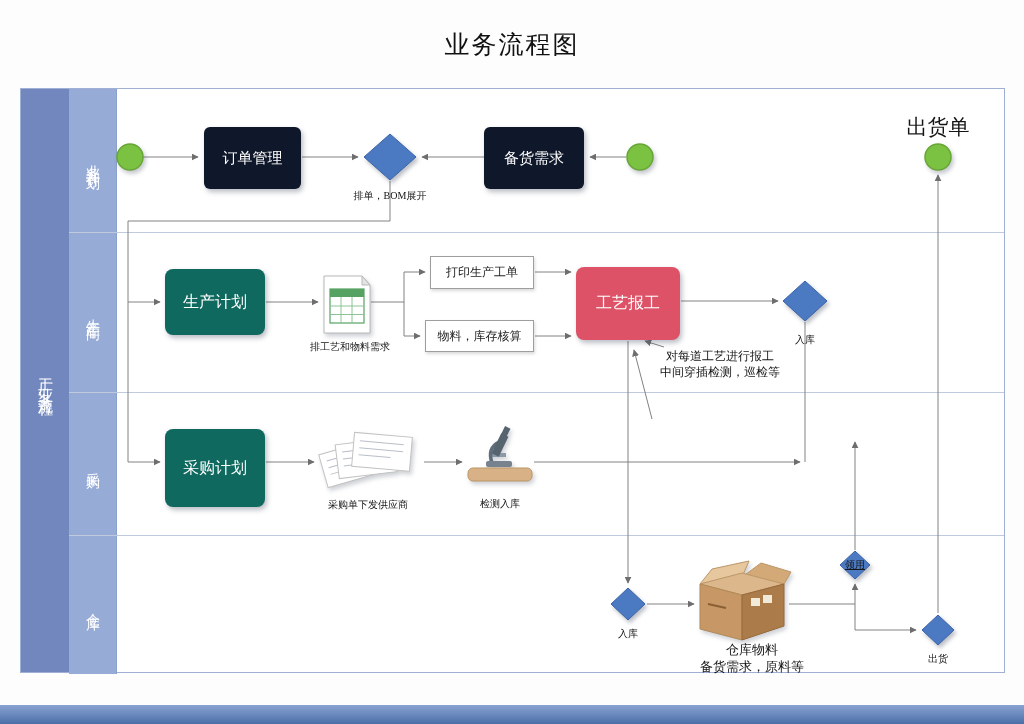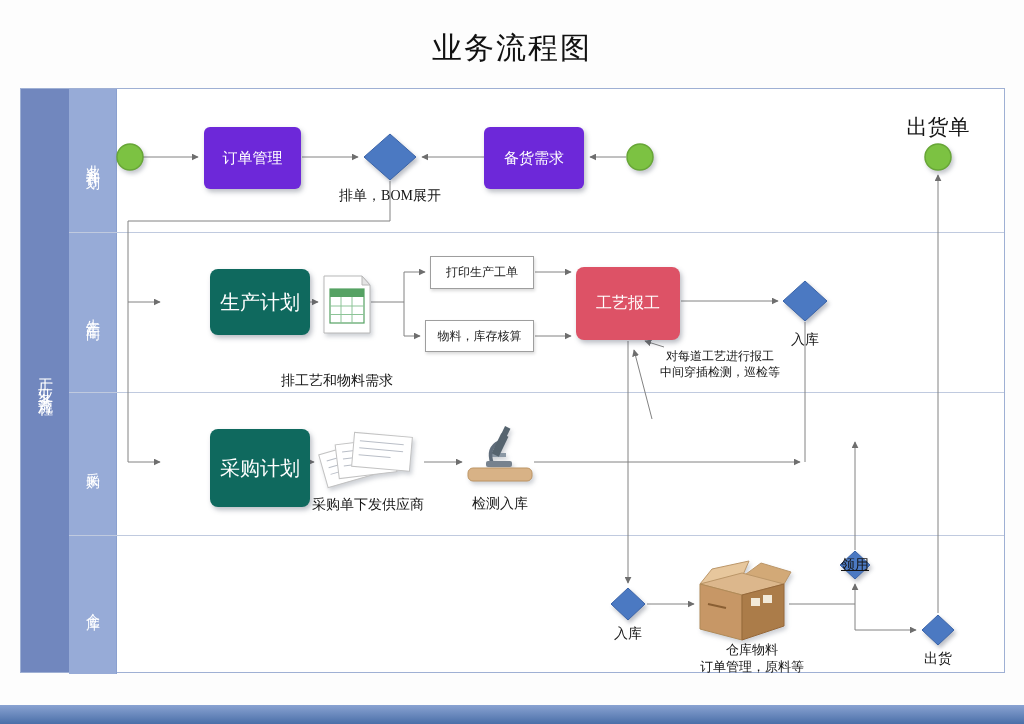--- a/index.html
+++ b/index.html
@@ -1,42 +1,42 @@
 <!DOCTYPE html>
 <html><head>
 <meta charset="utf-8">
 <style>
   html,body{margin:0;padding:0;background:#fdfdfd;}
   #stage{position:relative;width:1024px;height:724px;background:#fdfdfd;overflow:hidden;
          font-family:"Liberation Serif", serif;color:#1a1a1a;}
   .title{position:absolute;left:0;top:28px;width:1024px;text-align:center;
-         font-size:30px;letter-spacing:2px;color:#111;}
+         font-size:25px;letter-spacing:2px;color:#111;}
   
   .pool{position:absolute;left:20px;top:88px;width:985px;height:585px;
         border:1px solid #9fb0d4;box-sizing:border-box;background:#ffffff;}
   .pool-bar{position:absolute;left:0;top:0;width:48px;height:100%;background:#7187be;
             display:flex;align-items:center;justify-content:center;}
   .vtext{writing-mode:vertical-rl;text-orientation:upright;color:#ffffff;
          font-size:15px;letter-spacing:5px;}
   .row{position:absolute;left:48px;width:935px;box-sizing:border-box;border-bottom:1px solid #c0cadf;}
   .row-label{position:absolute;left:0;top:0;bottom:0;width:47px;background:#97abd7;
              border-right:1px solid #8aa0cf;display:flex;align-items:center;justify-content:center;}
   .row-label .vtext{font-size:14px;letter-spacing:3px;}
   
   .node{position:absolute;display:flex;align-items:center;justify-content:center;
         color:#fff;box-sizing:border-box;text-align:center;}
-  .teal{background:#6d28d9;border-radius:6px;font-size:15px;
+  .teal{background:#0f172a;border-radius:6px;font-size:15px;
         box-shadow:2px 3px 5px rgba(60,70,90,.35);font-family:Liberation Mono, monospace;}
-  .darkteal{background:#0f695e;border-radius:8px;font-size:20px;
-        box-shadow:2px 3px 5px rgba(60,70,90,.35);margin-left:45px;}
+  .darkteal{background:#0f695e;border-radius:8px;font-size:16px;
+        box-shadow:2px 3px 5px rgba(60,70,90,.35);}
   .red{background:#dd5266;border-radius:8px;font-size:16px;
         box-shadow:2px 3px 5px rgba(60,70,90,.35);}
   .plain{background:#ffffff;border:1px solid #9e9e9e;color:#222;font-size:12px;
         box-shadow:1px 2px 3px rgba(0,0,0,.15);}
-  .lbl{position:absolute;text-align:center;color:#151515;font-size:14px;line-height:16px;}
+  .lbl{position:absolute;text-align:center;color:#151515;font-size:10px;line-height:16px;}
   .lbl.small{font-size:12px;}
   
   .wires{position:absolute;left:0;top:0;}
   .wire{fill:none;stroke:#828282;stroke-width:1;}
   .dm{fill:#4b79c2;stroke:#3a63a8;stroke-width:1;filter:drop-shadow(2px 3px 2px rgba(60,70,90,.35));}
   .ev{fill:#7cc242;stroke:#68a637;stroke-width:1.5;filter:drop-shadow(2px 3px 2px rgba(60,70,90,.3));}
   .icon{filter:drop-shadow(2px 3px 2px rgba(60,70,90,.25));}
   .bottom-bar{position:absolute;left:0;top:705px;width:1024px;height:19px;
         background:linear-gradient(180deg,#8aa3d2,#4a6fa8);}
 </style>
@@ -171,30 +171,30 @@
   <div class="node teal" style="left:204px;top:127px;width:97px;height:62px;">订单管理</div>
   <div class="node teal" style="left:484px;top:127px;width:100px;height:62px;">备货需求</div>
   <div class="node darkteal" style="left:165px;top:269px;width:100px;height:66px;">生产计划</div>
   <div class="node plain" style="left:430px;top:256px;width:104px;height:33px;">打印生产工单</div>
   <div class="node red" style="left:576px;top:267px;width:104px;height:73px;">工艺报工</div>
   <div class="node plain" style="left:425px;top:320px;width:109px;height:32px;">物料，库存核算</div>
   <div class="node darkteal" style="left:165px;top:429px;width:100px;height:78px;">采购计划</div>
 
   <div class="lbl" style="left:300px;top:188px;width:180px;">排单，BOM展开</div>
   <div class="lbl" style="left:898px;top:119px;width:80px;font-size:21px;">出货单</div>
-  <div class="lbl" style="left:252px;top:339px;width:170px;margin-top:34px;">排工艺和物料需求</div>
+  <div class="lbl" style="left:265px;top:339px;width:170px;">排工艺和物料需求</div>
   <div class="lbl" style="left:775px;top:332px;width:60px;">入库</div>
   <div class="lbl small" style="left:635px;top:348px;width:170px;">
     <div>对每道工艺进行报工</div>
     <div>中间穿插检测，巡检等</div>
   </div>
   <div class="lbl" style="left:288px;top:497px;width:160px;">采购单下发供应商</div>
   <div class="lbl" style="left:460px;top:496px;width:80px;">检测入库</div>
   <div class="lbl" style="left:598px;top:626px;width:60px;">入库</div>
   <div class="lbl" style="left:662px;top:641px;width:180px;font-size:13px;line-height:17px;">
     <div>仓库物料</div>
-    <div>订单管理，原料等</div>
+    <div>备货需求，原料等</div>
   </div>
   <div class="lbl" style="left:825px;top:557px;width:60px;text-decoration:underline;">领用</div>
   <div class="lbl" style="left:908px;top:651px;width:60px;">出货</div>
 
   <div class="bottom-bar"></div>
 </div>
 
 </body></html>

